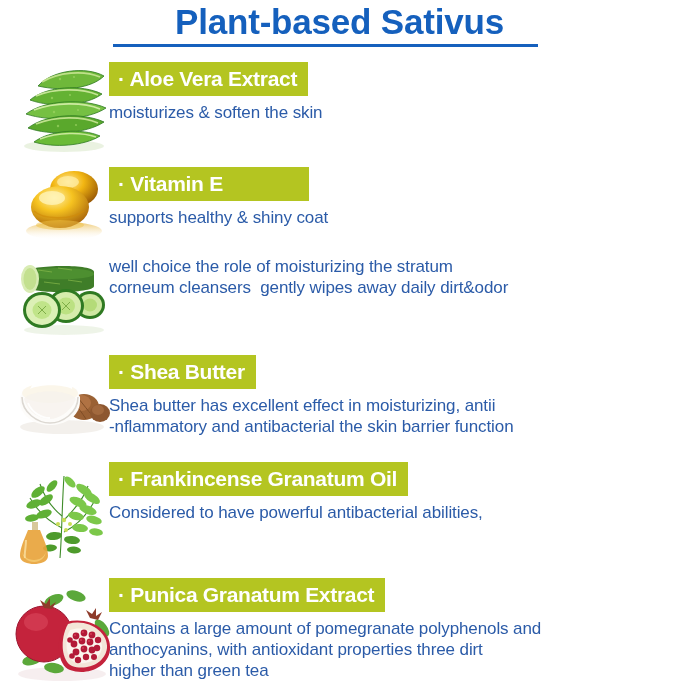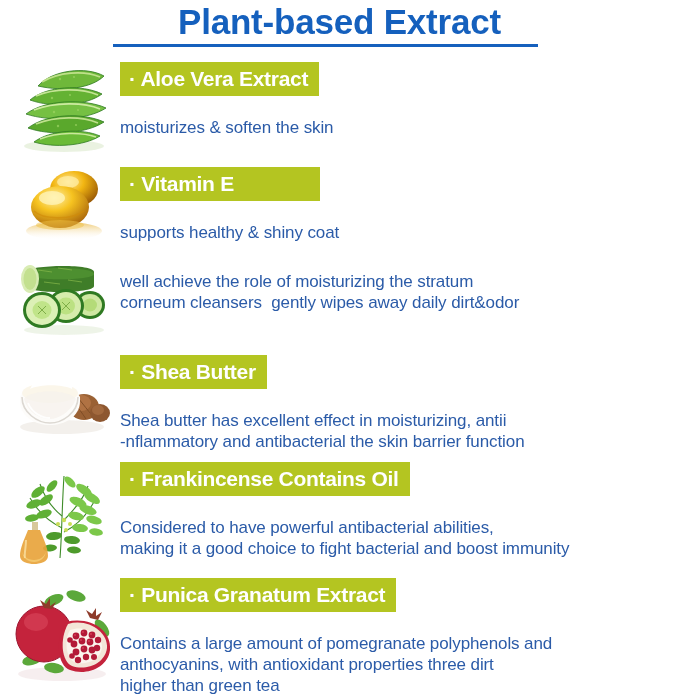--- a/index.html
+++ b/index.html
@@ -50,51 +50,51 @@
     position: absolute;
     left: 8px;
     top: 0;
     width: 112px;
     height: 92px;
   }
   .thumb svg { display: block; }
 
   .content {
     position: absolute;
-    left: 120px;
+    left: 109px;
     top: 0;
     width: 550px;
   }
   .badge {
     display: inline-block;
     background: #b4c521;
     color: #ffffff;
     font-weight: bold;
     font-size: 21px;
     line-height: 21px;
     padding: 6px 11px 7px 9px;
     white-space: nowrap;
     letter-spacing: -0.3px;
     font-family: "Liberation Sans", sans-serif;
   }
   .desc {
     color: #2b5ba8;
     font-size: 17px;
     line-height: 21px;
-    margin-top: 21px;
+    margin-top: 6px;
     letter-spacing: -0.1px;
     font-family: "Liberation Sans", sans-serif;
   }
   .desc div { white-space: pre; }
 </style>
 </head>
 <body>
 
 <div id="title-block">
-  <div id="page-title">Plant-based Extract</div>
+  <div id="page-title">Plant-based Sativus</div>
   <div id="title-underline"></div>
 </div>
 
 <div class="row" style="top:62px;">
   <div class="thumb">
     <svg width="112" height="92" viewBox="0 0 112 92">
       <ellipse cx="56" cy="84" rx="40" ry="6" fill="#d8e8c8" opacity="0.55"></ellipse>
       <g stroke="#2f7a22" stroke-width="0.8">
         <path d="M30 24 C44 8 78 4 96 14 C84 26 56 30 30 24 Z" fill="#6fb83a"></path>
         <path d="M34 20 C50 10 76 8 92 15" fill="none" stroke="#bfe08a" stroke-width="1.6"></path>
@@ -199,21 +199,21 @@
         <ellipse cx="34" cy="60" rx="9.5" ry="9" fill="#c0e489"></ellipse>
         <g stroke="#7fae48" stroke-width="1" fill="none">
           <path d="M30 56 L34 60 L38 56"></path>
             <path d="M30 64 L34 60 L38 64"></path>
         </g>
       </g>
     </svg>
   </div>
   <div class="content">
     <div class="desc">
-      <div>well achieve the role of moisturizing the stratum</div>
+      <div>well choice the role of moisturizing the stratum</div>
       <div>corneum cleansers  gently wipes away daily dirt&amp;odor</div>
     </div>
   </div>
 </div>
 
 <div class="row" style="top:355px;">
   <div class="thumb">
     <svg width="112" height="92" viewBox="0 0 112 92">
       <ellipse cx="54" cy="72" rx="42" ry="7" fill="#eeeae4" opacity="0.7"></ellipse>
       <g>
@@ -289,24 +289,23 @@
       </g>
       <g>
         <rect x="24" y="60" width="6" height="8" fill="#d8c89a"></rect>
         <path d="M20 68 C16 78 12 86 12 94 C12 100 20 102 26 102 C32 102 40 100 40 94 C40 86 36 78 32 68 Z" fill="#e8a43c" opacity="0.92"></path>
         <path d="M14 88 C14 96 20 100 26 100 C32 100 38 96 38 88 C38 94 32 98 26 98 C20 98 14 94 14 88 Z" fill="#f5cd74" opacity="0.8"></path>
         <path d="M18 78 C18 86 16 92 17 96" fill="none" stroke="#fbe4a8" stroke-width="2" opacity="0.75"></path>
       </g>
     </svg>
   </div>
   <div class="content">
-    <span class="badge">· Frankincense Contains Oil</span>
+    <span class="badge">· Frankincense Granatum Oil</span>
     <div class="desc">
       <div>Considered to have powerful antibacterial abilities,</div>
-      <div>making it a good choice to fight bacterial and boost immunity</div>
     </div>
   </div>
 </div>
 
 <div class="row" style="top:578px;">
   <div class="thumb" style="height:112px;">
     <svg width="112" height="112" viewBox="0 0 112 112">
       <ellipse cx="54" cy="96" rx="44" ry="7" fill="#f0e3e5" opacity="0.6"></ellipse>
       <g fill="#5ba83a">
         <ellipse cx="46" cy="22" rx="10" ry="5" transform="rotate(-22 46 22)"></ellipse>

